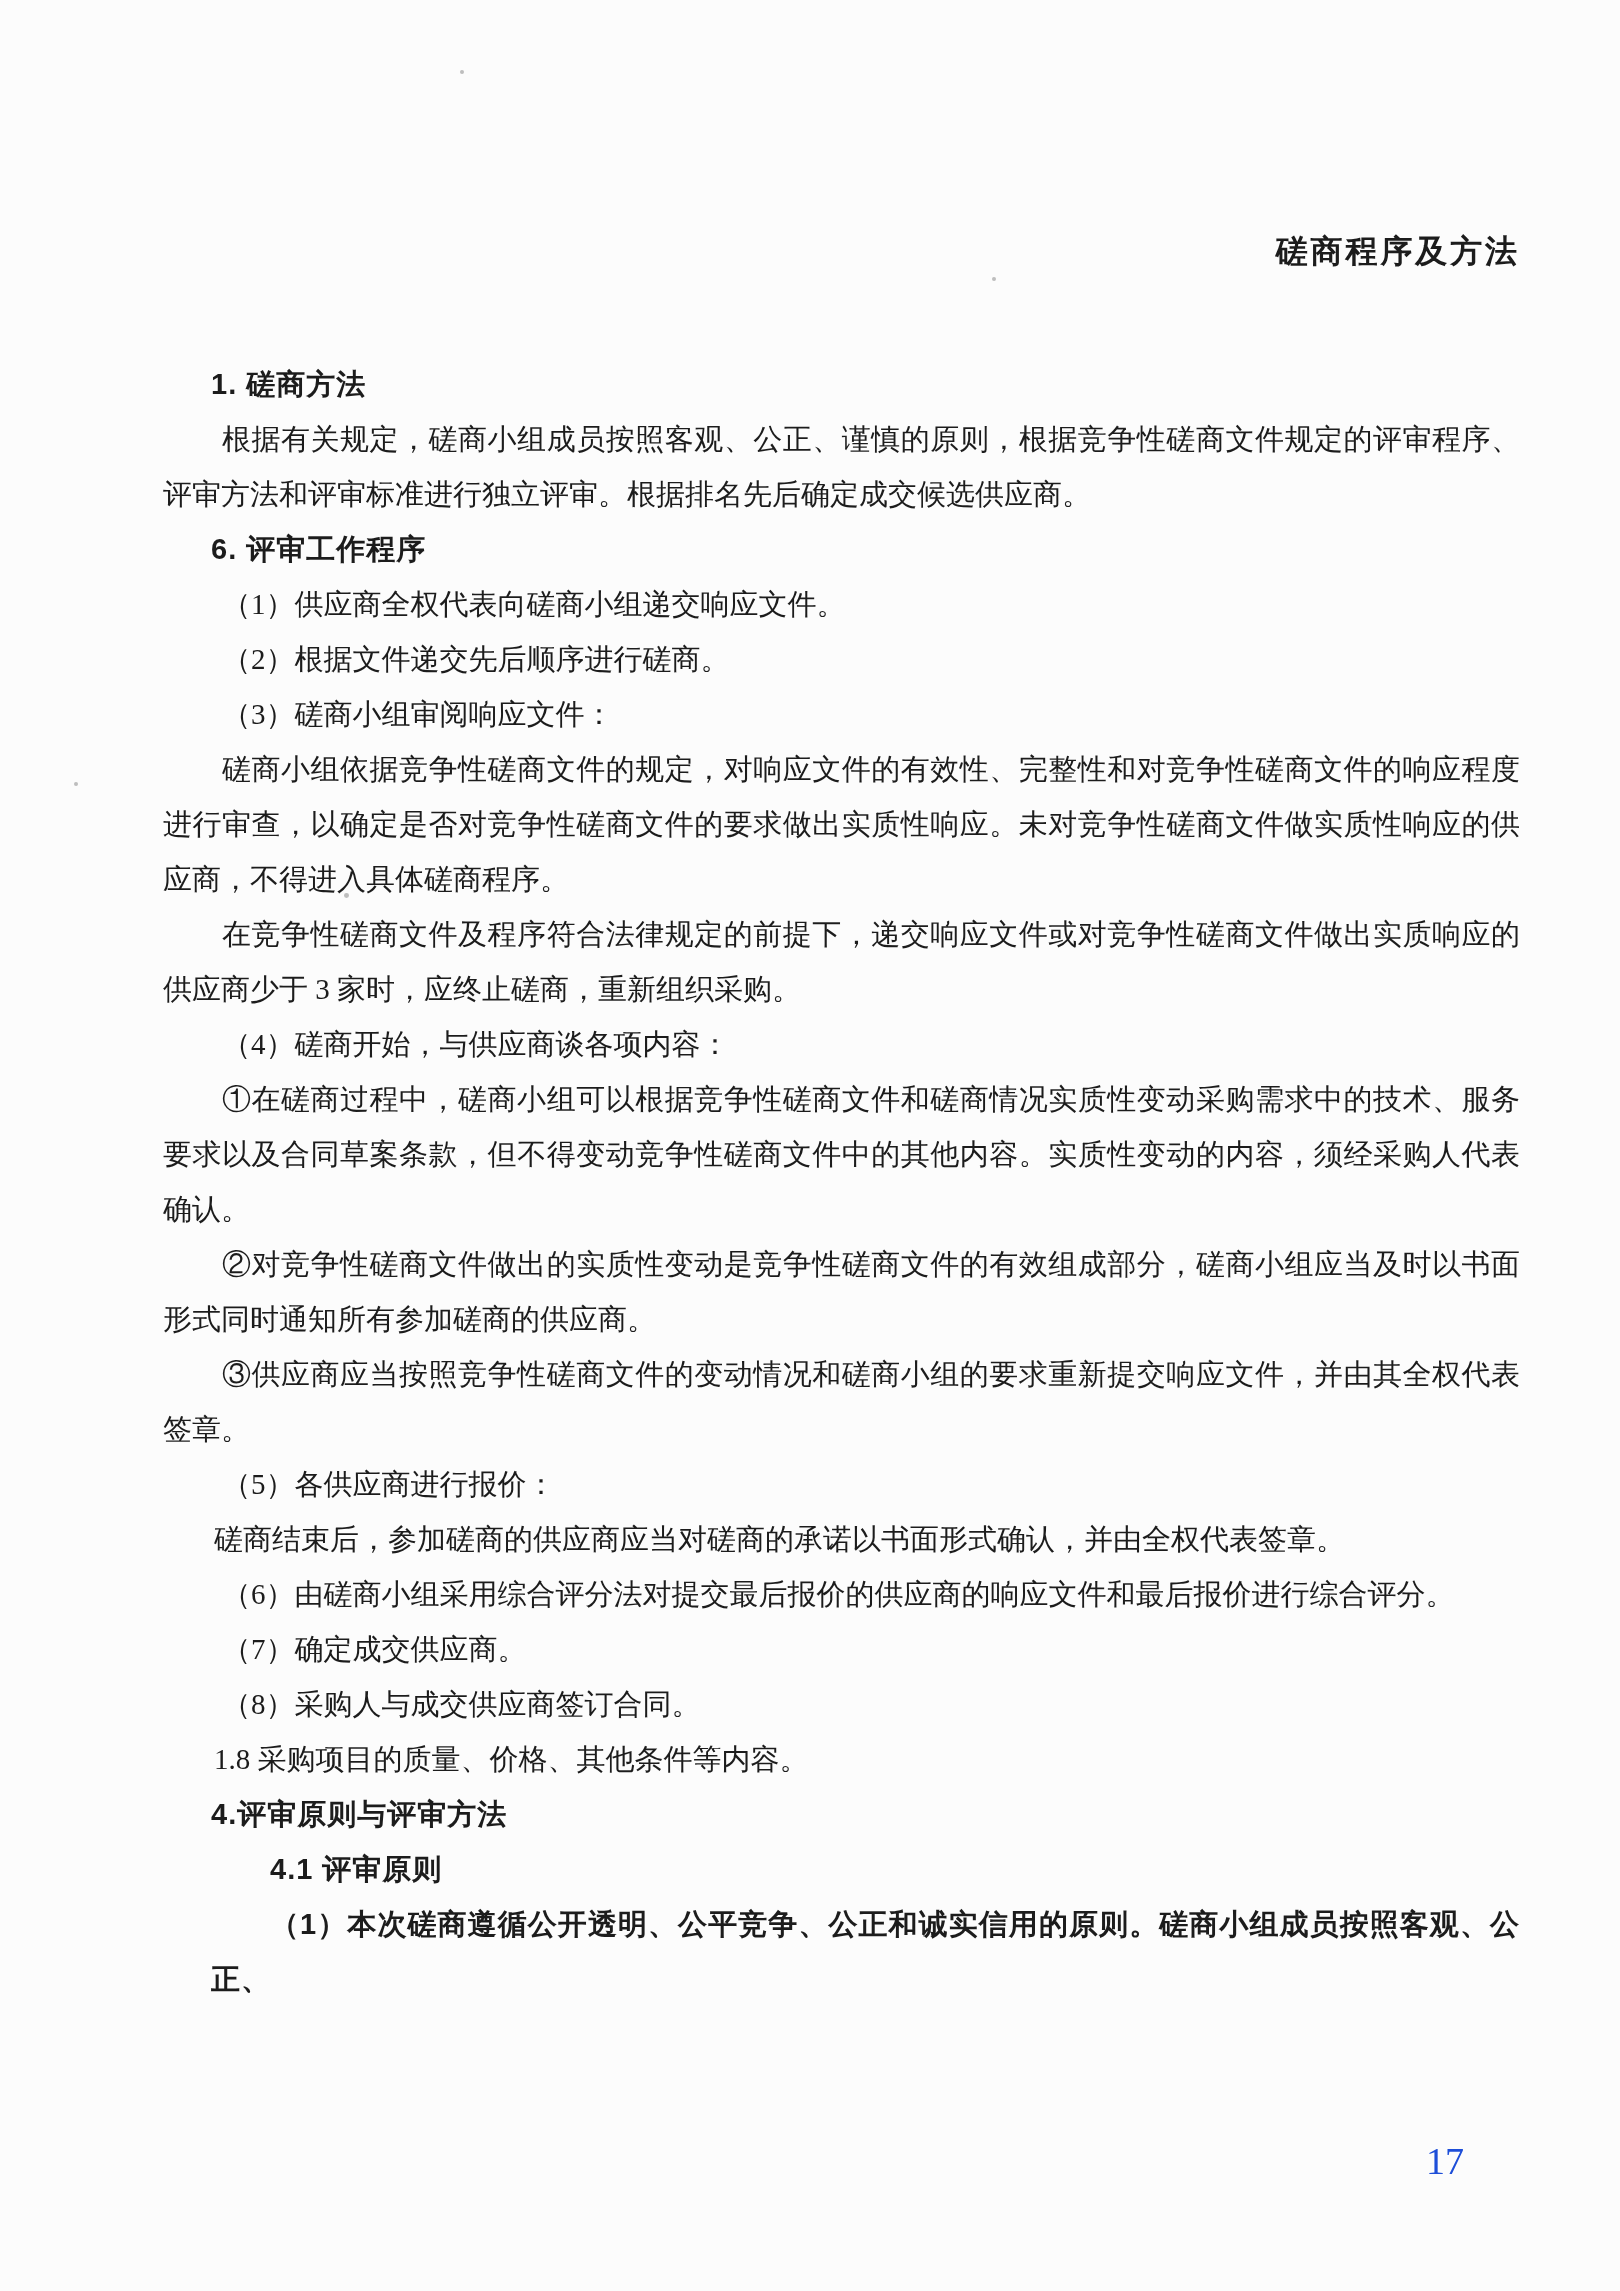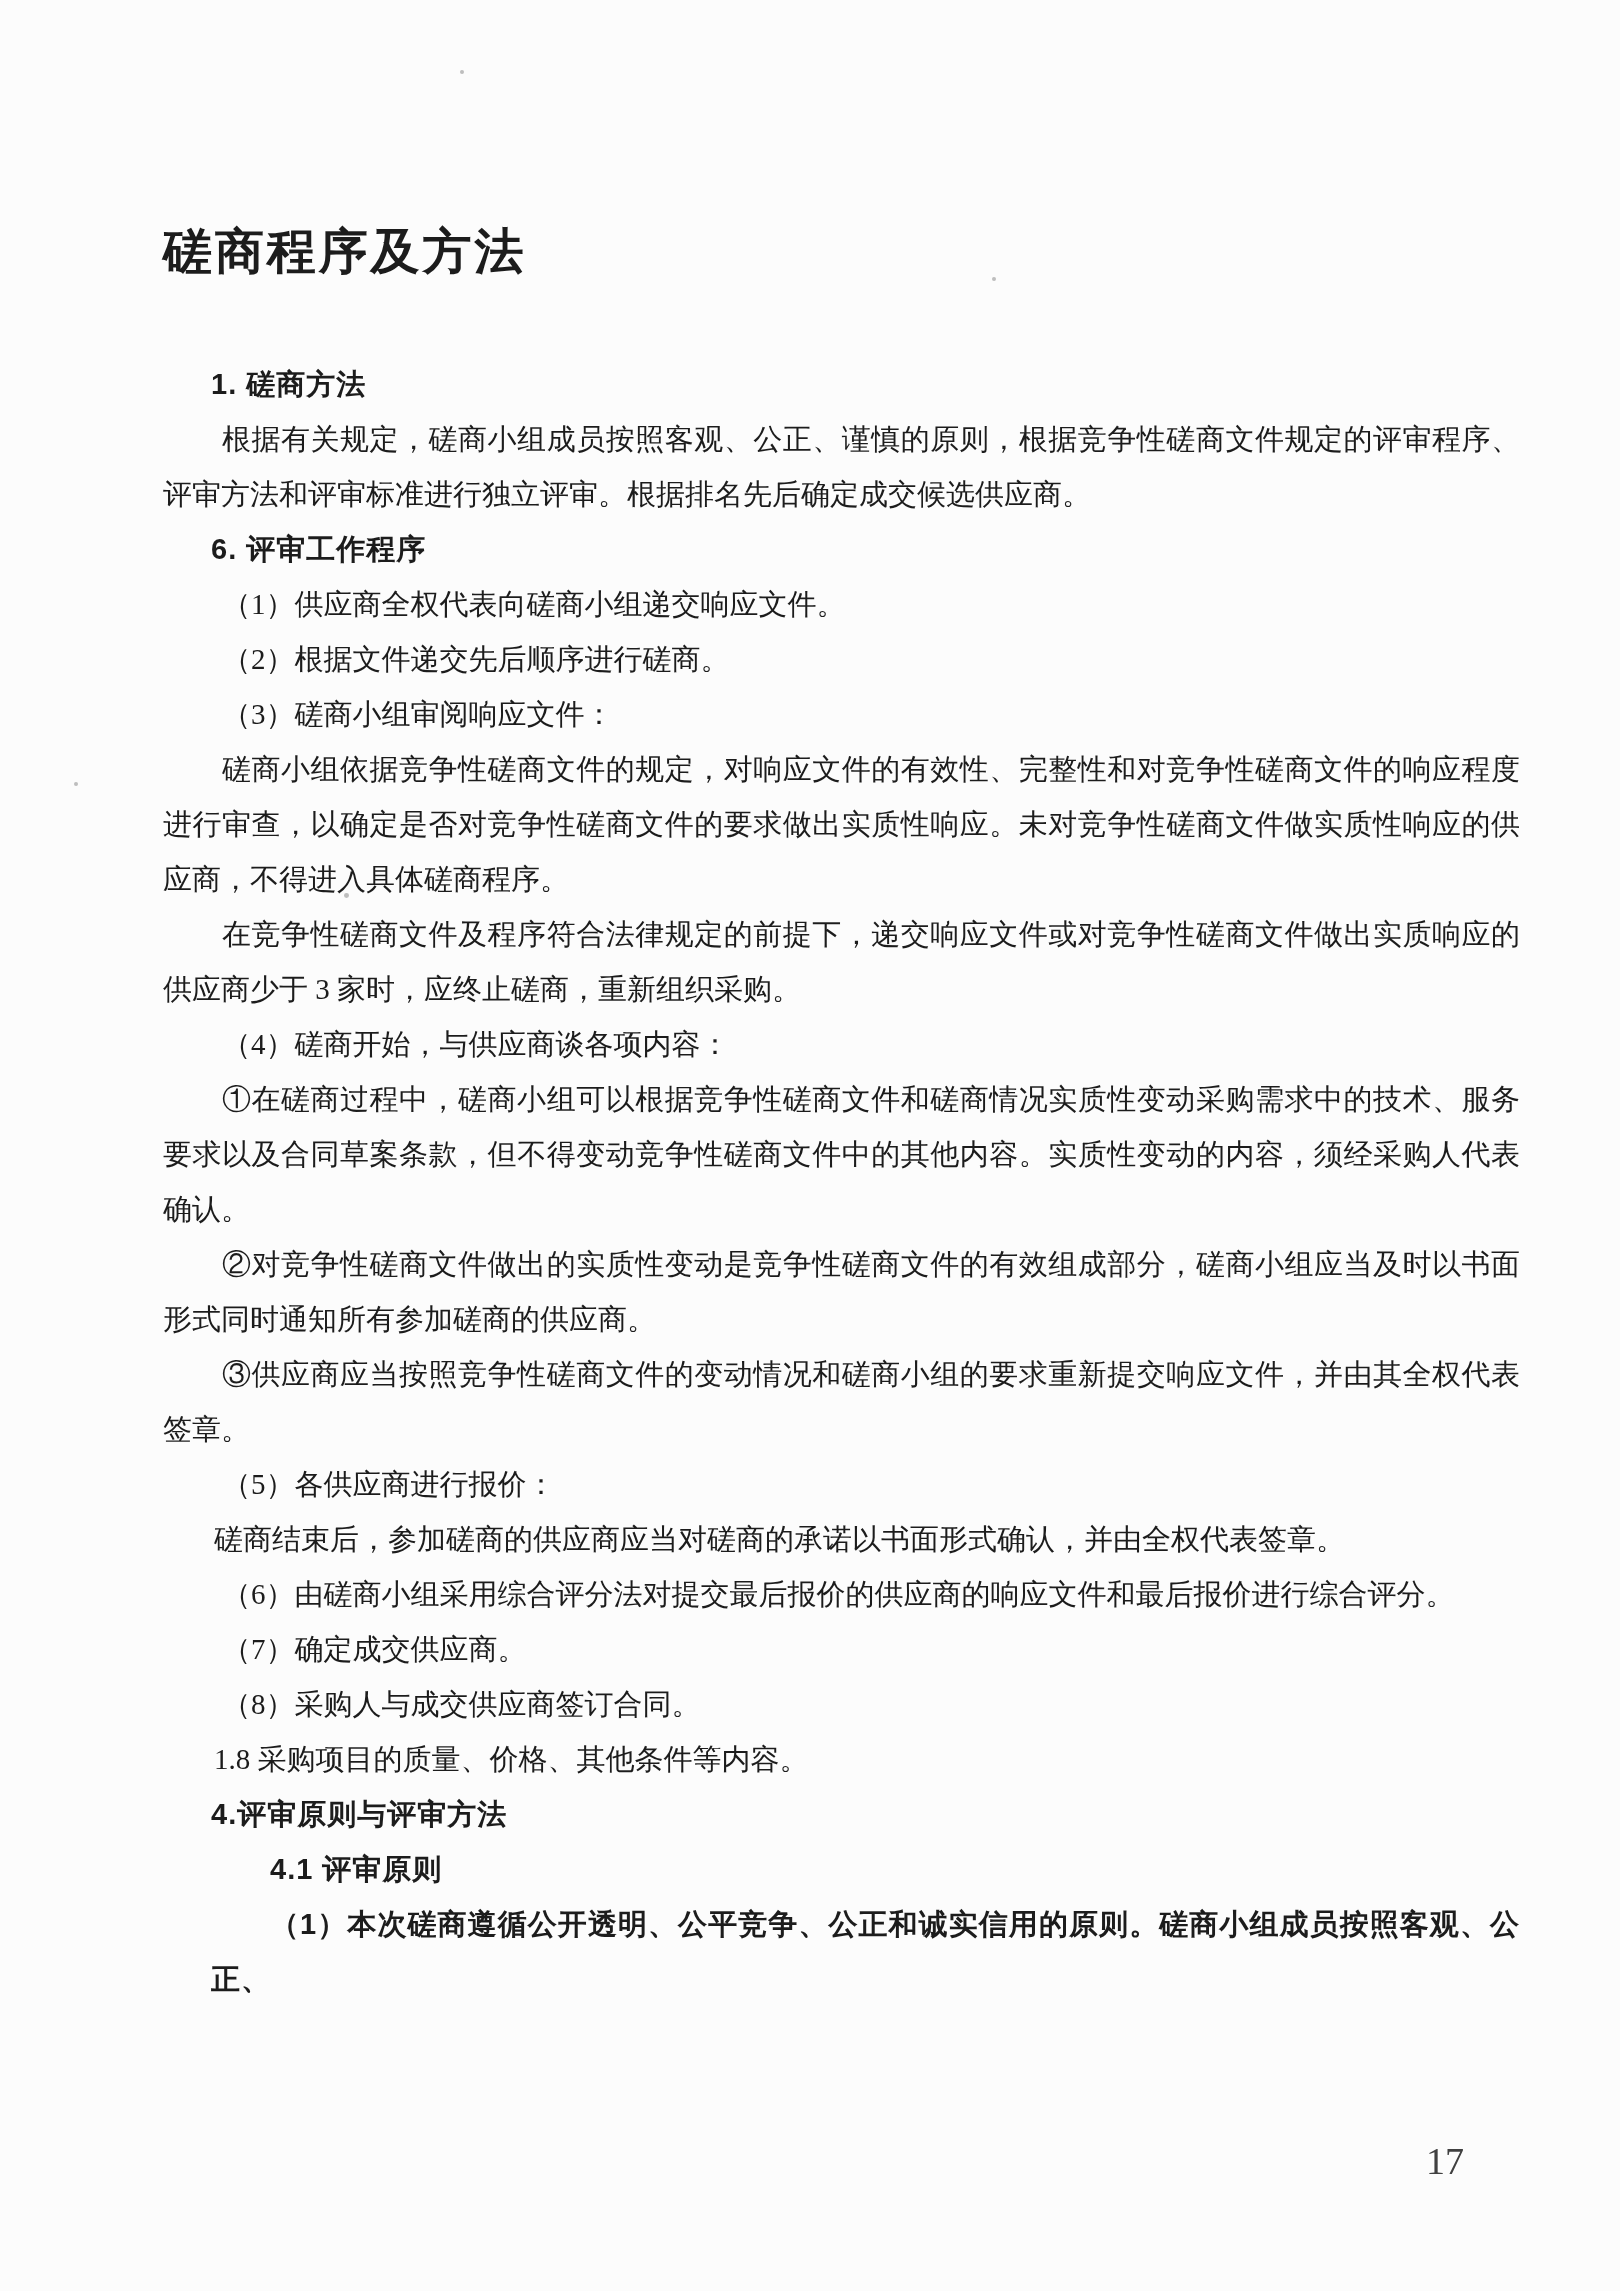--- a/index.html
+++ b/index.html
@@ -14,22 +14,22 @@
     color: #1c1c1c;
   }
   .content {
     position: absolute;
     left: 163px;
     top: 0;
     width: 1357px;
   }
   .doc-title {
     margin: 218px 0 0 0;
-    text-align: left;
-    font-size: 49px;
+    text-align: right;
+    font-size: 32px;
     line-height: 67px;
     font-weight: 600;
     letter-spacing: 2.9px;
   }
   .body {
     margin-top: 72px;
     font-size: 29px;
     line-height: 55px;
     text-align: justify;
   }
@@ -41,21 +41,21 @@
     margin-left: 48px;
   }
   .ind2  { text-indent: 59px; }
   .ind17 { text-indent: 51px; }
   .pagenum {
     position: absolute;
     left: 1426px;
     top: 2140px;
     font-size: 38px;
     line-height: 43px;
-    color: #404040;
+    color: #1d4ed8;
     font-family: Liberation Serif, serif;
   }
   .speck {
     position: absolute;
     background: #8a8a8a;
     border-radius: 50%;
     opacity: 0.55;
   }
 </style>
 </head>

